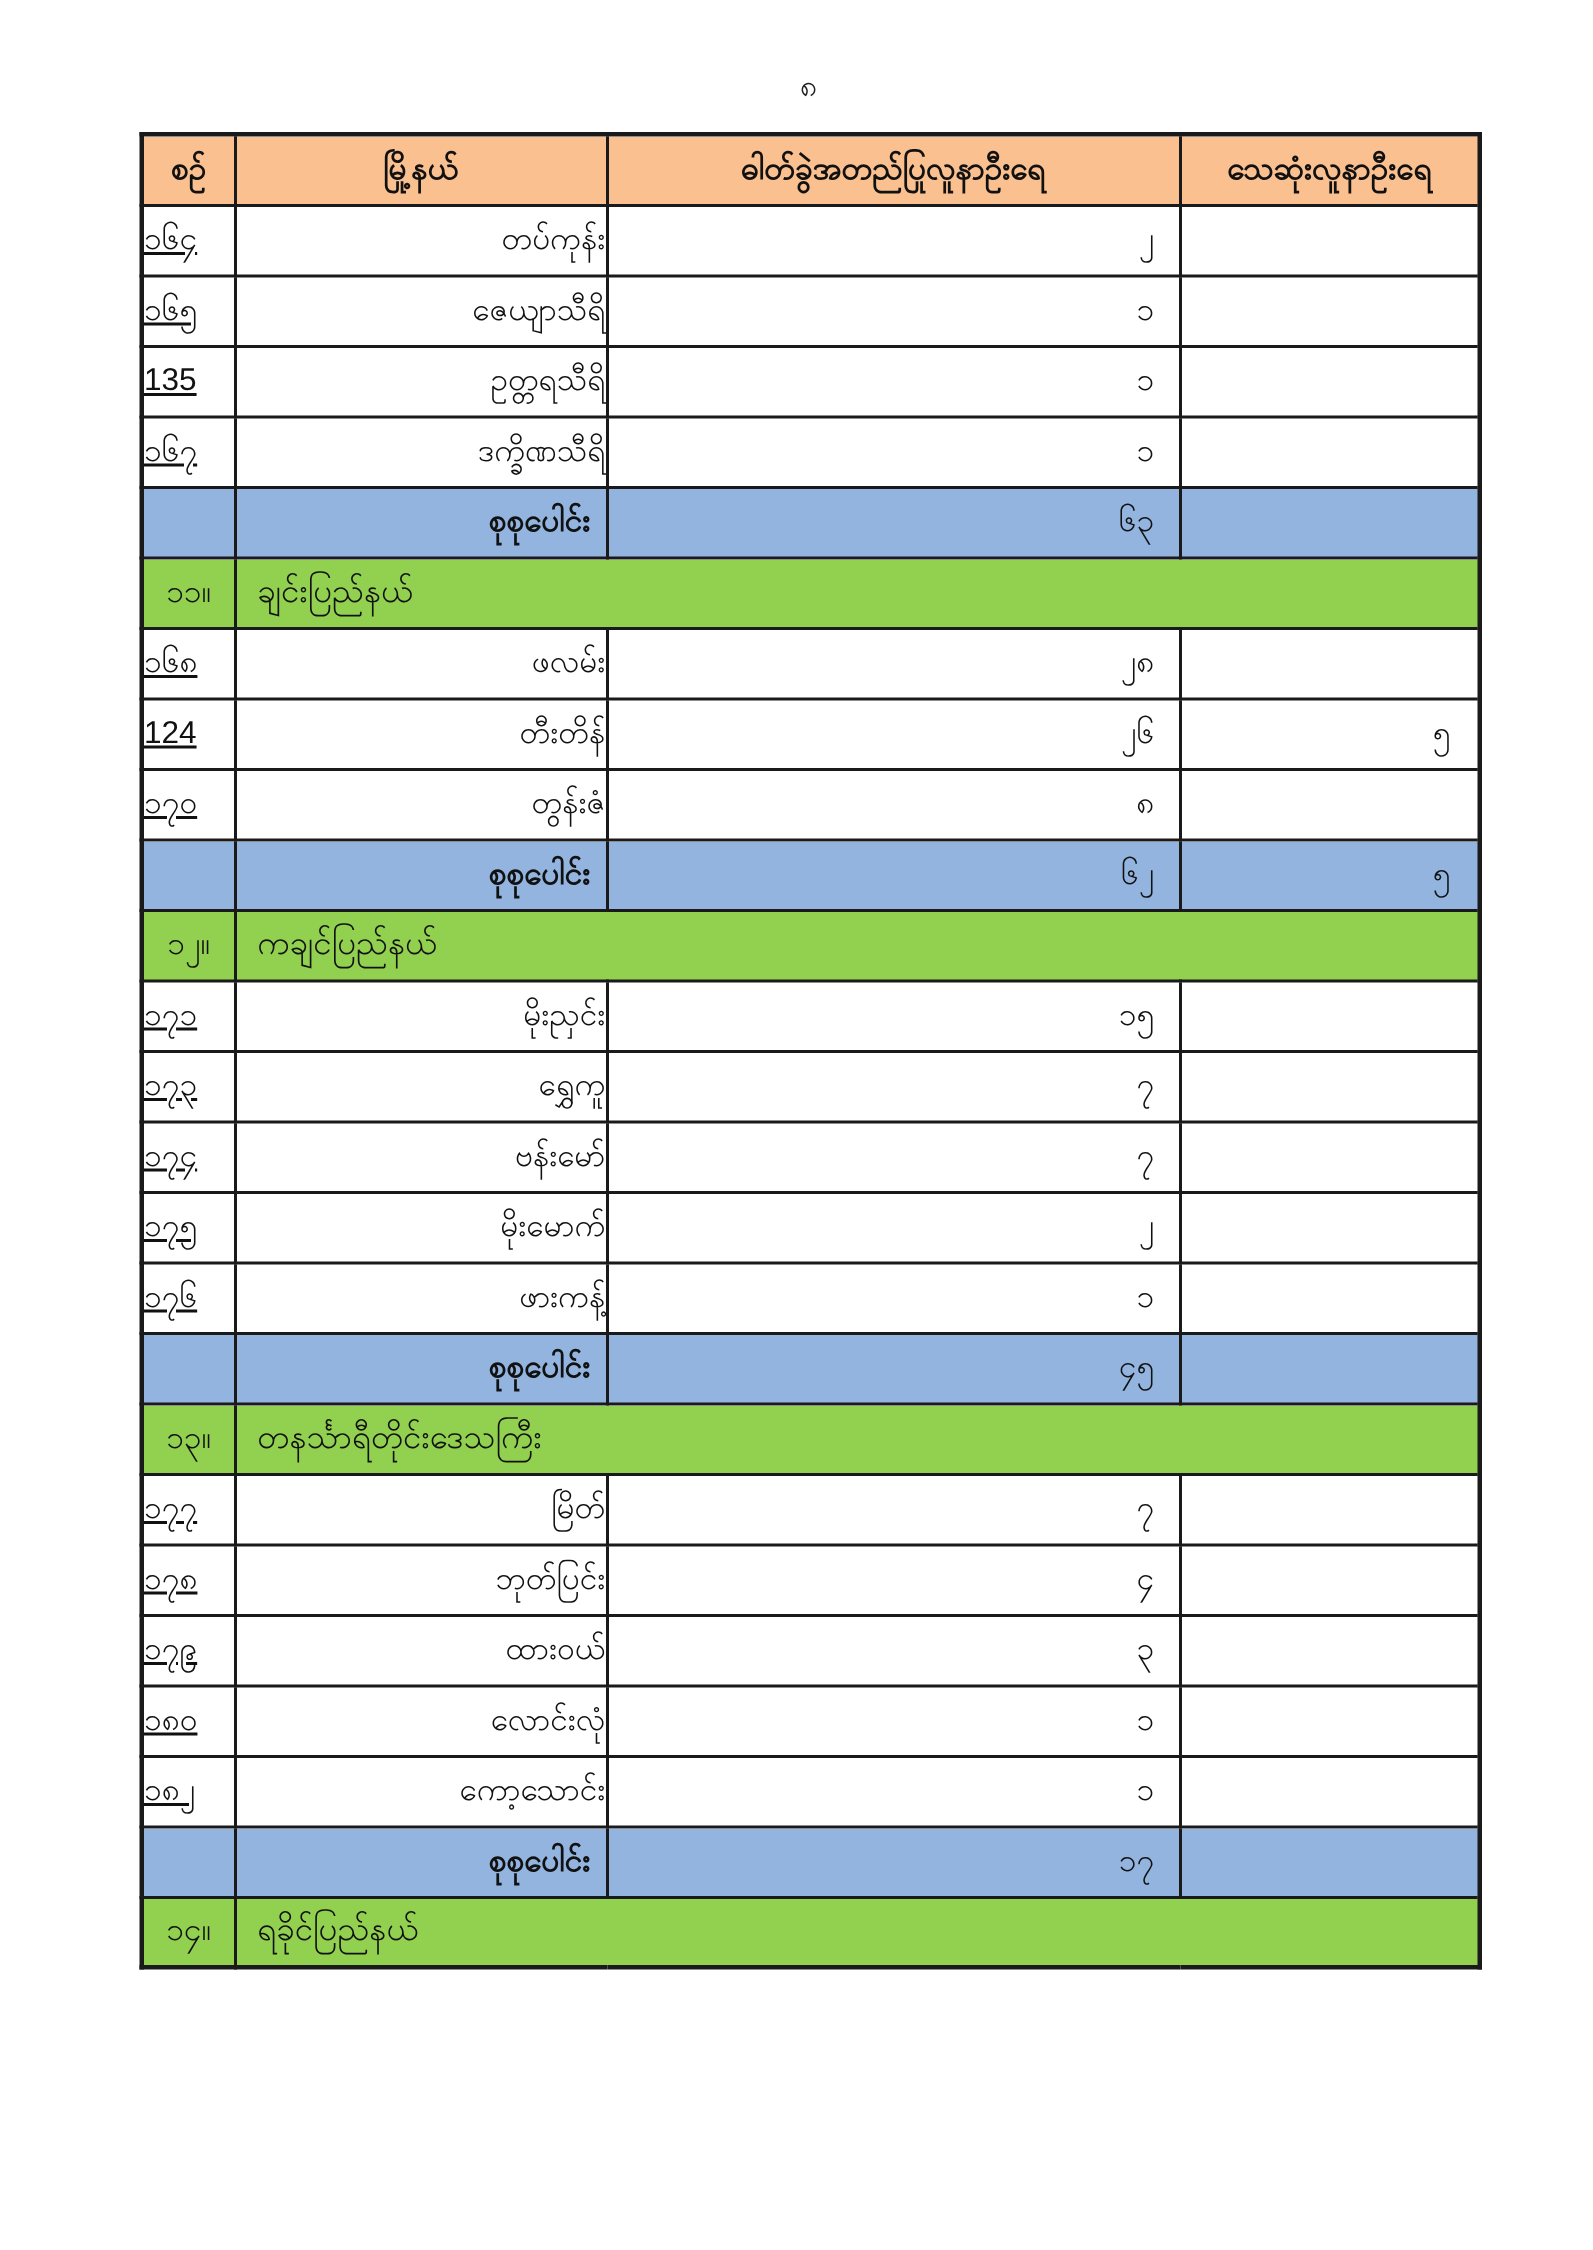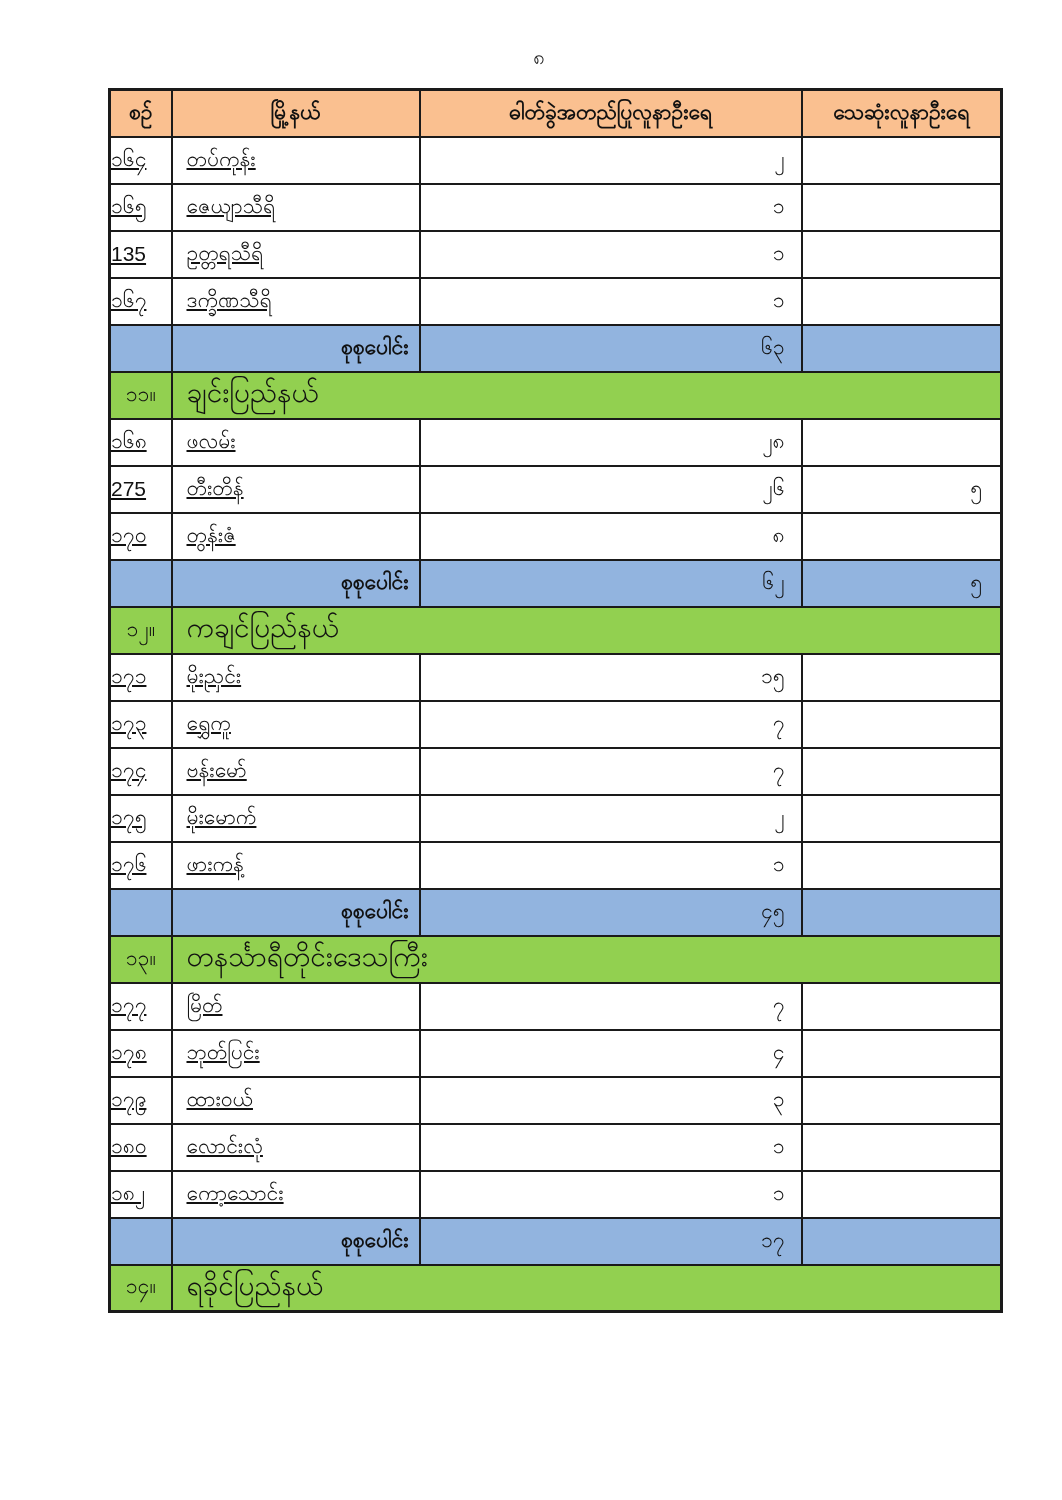--- a/index.html
+++ b/index.html
@@ -22,21 +22,21 @@
     position: absolute;
     top: 44px;
     left: 93px;
     width: 892px;
     text-align: center;
     font-size: 20px;
     color: #222;
   }
   table.report {
     position: absolute;
-    left: 108px;
+    left: 93px;
     top: 88px;
     width: 892px;
     border-collapse: collapse;
     table-layout: fixed;
     border: 3px solid var(--border-color);
   }
   table.report td, table.report th {
     border: 2px solid var(--border-color);
     height: 47px;
     font-size: 21px;
@@ -44,33 +44,33 @@
     overflow: hidden;
     white-space: nowrap;
   }
   th.hdr {
     background: var(--header-bg);
     font-weight: bold;
     text-align: center;
     font-size: 20px;
   }
   td.c-no   { text-align: left; text-decoration: underline; }
-  td.c-town { text-align: left; padding-left: 14px; text-decoration: underline; }
+  td.c-town { text-align: right; padding-left: 14px; }
   td.c-conf { text-align: right; padding-right: 16px; }
   td.c-dead { text-align: right; padding-right: 18px; }
   tr.total-row td { background: var(--total-bg); }
   tr.total-row td.t-label {
     text-align: right;
     padding-right: 10px;
     font-weight: bold;
     margin-left: 32px;
   }
   tr.section-row td { background: var(--section-bg); font-weight: normal; }
   tr.section-row td.s-no { text-align: center; }
-  tr.section-row td.s-title { text-align: left; padding-left: 14px; font-size: 28px; margin-left: 47px; }
+  tr.section-row td.s-title { text-align: left; padding-left: 14px; font-size: 22px; margin-left: 47px; }
 </style>
 </head>
 <body>
 
 <div class="page-number">၈</div>
 
 <table class="report">
   <colgroup>
     <col style="width:62px">
     <col style="width:248px">
@@ -127,21 +127,21 @@
   </tr>
 
   <tr class="data-row">
     <td class="c-no">၁၆၈</td>
     <td class="c-town">ဖလမ်း</td>
     <td class="c-conf">၂၈</td>
     <td class="c-dead"></td>
   </tr>
 
   <tr class="data-row">
-    <td class="c-no">275</td>
+    <td class="c-no">124</td>
     <td class="c-town">တီးတိန်</td>
     <td class="c-conf">၂၆</td>
     <td class="c-dead">၅</td>
   </tr>
 
   <tr class="data-row">
     <td class="c-no">၁၇၀</td>
     <td class="c-town">တွန်းဇံ</td>
     <td class="c-conf">၈</td>
     <td class="c-dead"></td>

